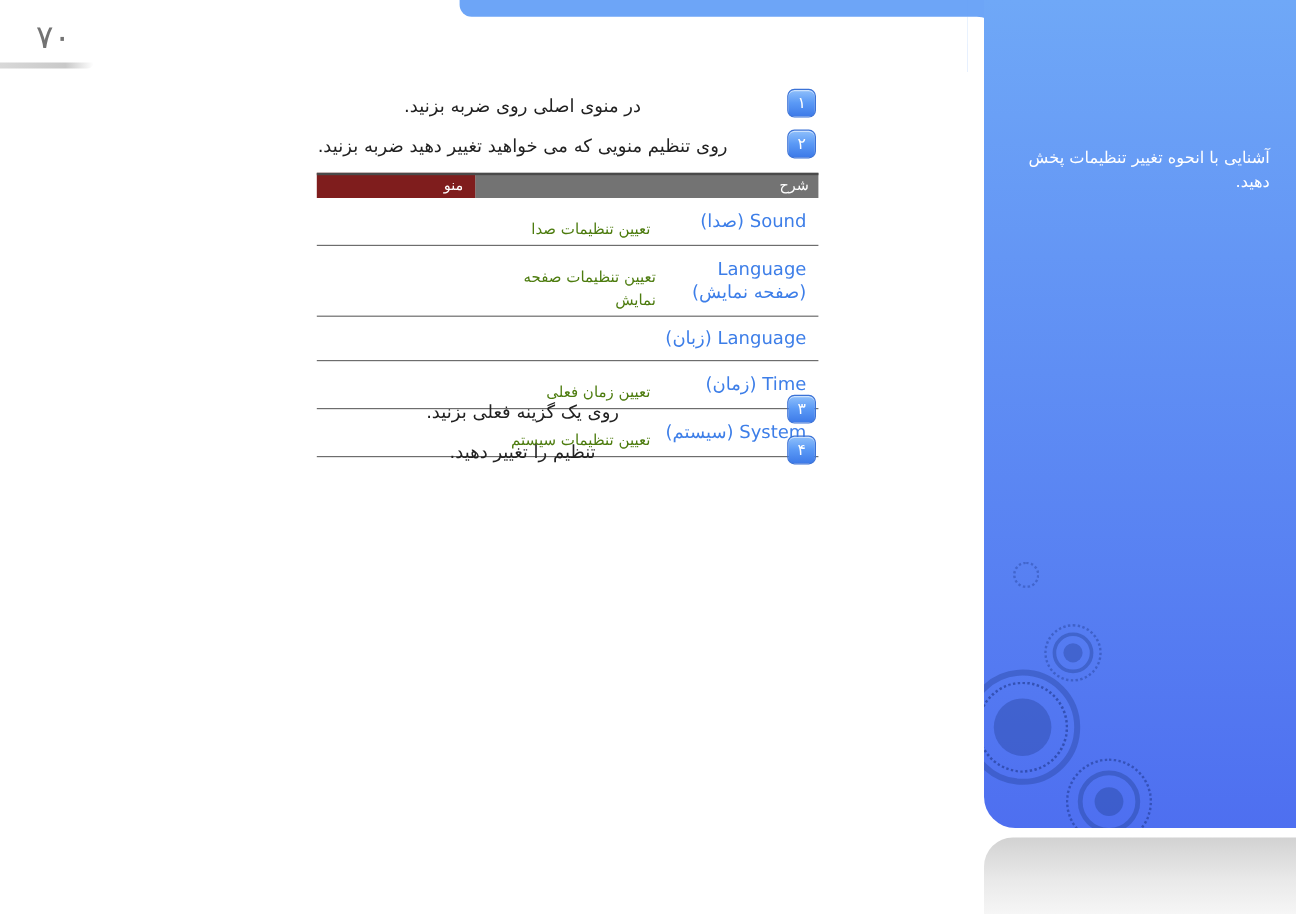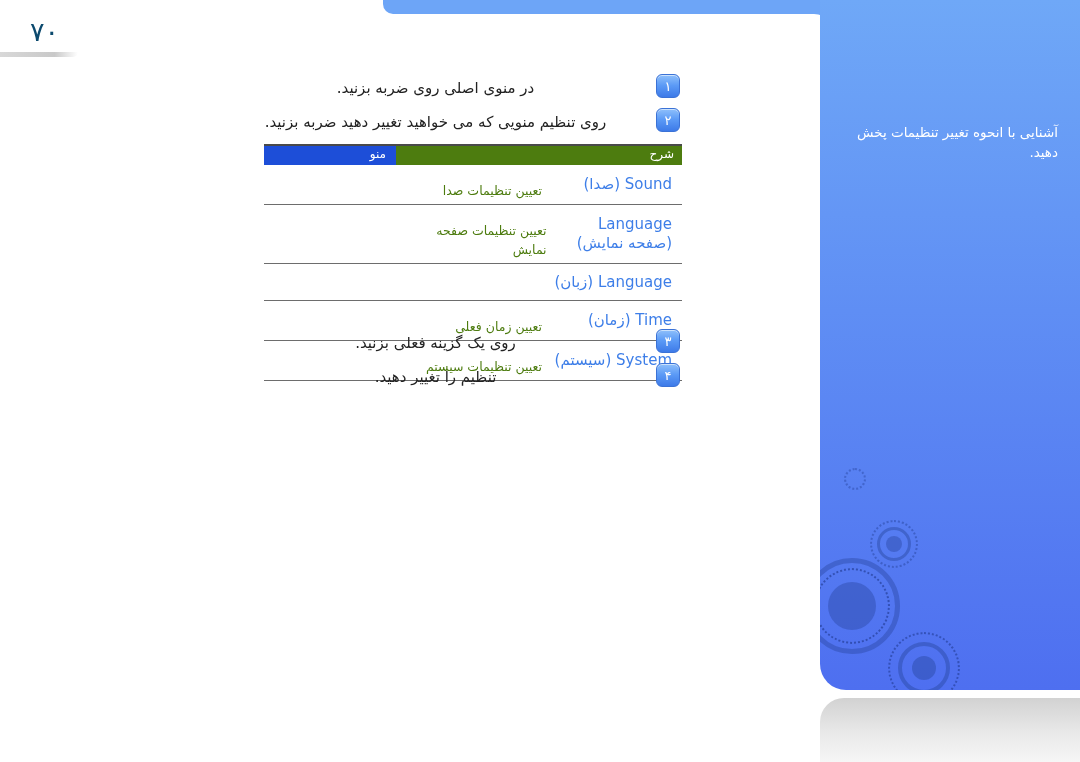--- a/index.html
+++ b/index.html
@@ -117,21 +117,21 @@
     background: linear-gradient(180deg, #d2d2d2 0%, #e9e9e9 55%, #f6f6f6 100%);
     border-top-left-radius: 24px;
   }
 
   
   .page-number {
     position: absolute;
     left: 30px;
     top: 16px;
     font-size: 27px;
-    color: #0c4a6e;
+    color: #737373;
     letter-spacing: 1px;
     direction: rtl;
   }
   .page-rule {
     position: absolute;
     left: 0;
     top: 52px;
     width: 78px;
     height: 5px;
     background: linear-gradient(90deg, #d8d8d8 0%, #c9c9c9 70%, #ffffff 100%);
@@ -204,31 +204,31 @@
     height: 2px;
     background: #4a4a4a;
   }
   .table-header {
     display: flex;
     flex-direction: row;
     height: 21px;
   }
   .th-menu {
     width: 132px;
-    background: #1d4ed8;
+    background: #7f1d1d;
     color: #ffffff;
     font-size: 12px;
     line-height: 21px;
     text-align: right;
     padding-right: 10px;
     box-sizing: border-box;
   }
   .th-desc {
     flex: 1 1 auto;
-    background: #4d7c0f;
+    background: #737373;
     color: #ffffff;
     font-size: 12px;
     line-height: 21px;
     text-align: right;
     padding-right: 8px;
     box-sizing: border-box;
   }
   .table-row {
     display: flex;
     flex-direction: row;

